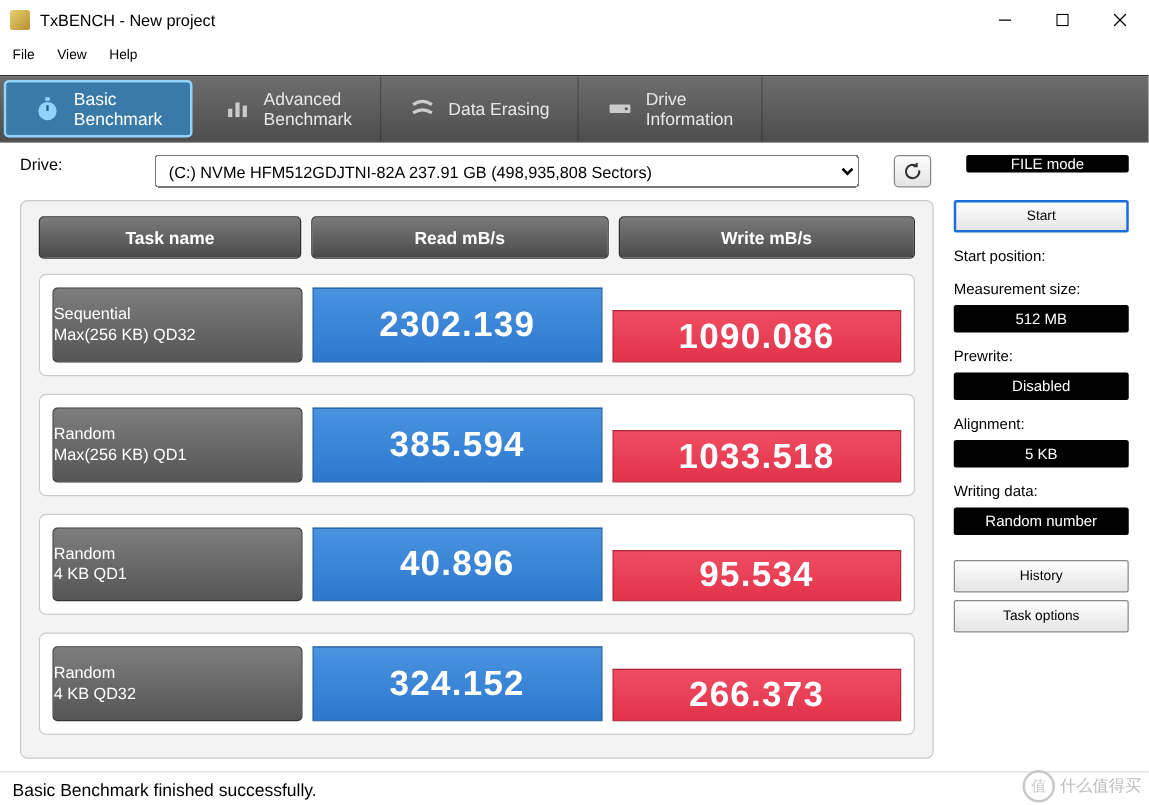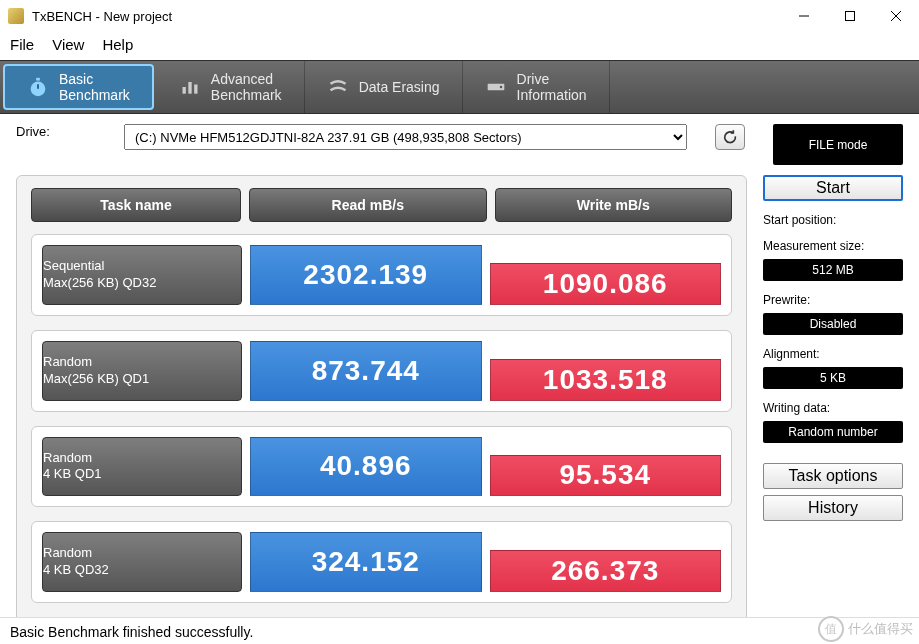--- a/index.html
+++ b/index.html
@@ -6,53 +6,53 @@
 body { background: #fff; width: 919px; height: 644px; overflow: hidden; position: relative; }
 
 
 .titlebar { display: flex; align-items: center; height: 32px; padding: 0 0 0 8px; background: #fff; }
 .titlebar .app-icon { width: 16px; height: 16px; margin-right: 8px; background: linear-gradient(135deg,#e8d070,#b89030); border-radius: 2px; }
 .titlebar .title { flex: 1; font-size: 13px; color: #000; }
 .titlebar .winbtn { width: 46px; height: 32px; display: flex; align-items: center; justify-content: center; font-size: 13px; color: #000; cursor: pointer; }
 .titlebar .winbtn svg { width: 10px; height: 10px; }
 
 
-.menubar { display: flex; height: 24px; padding: 0 10px; font-size: 15px; align-items: center; gap: 18px; }
+.menubar { display: flex; height: 24px; padding: 0 10px; font-size: 11px; align-items: center; gap: 18px; }
 .menubar span { cursor: pointer; }
 
 
 .ribbon { background: linear-gradient(#6d6d6d,#4e4e4e); border-top:1px solid #2e2e2e; border-bottom:1px solid #2e2e2e; display: flex; height: 54px; margin-top:4px; }
 .ribbon .tab { display: flex; align-items: center; gap: 10px; padding: 0 22px; color: #e8e8e8; font-size: 14px; cursor: pointer; border-right: 1px solid rgba(0,0,0,0.25); }
 .ribbon .tab.active { background: linear-gradient(#3a7aa8,#3a7aa8); border:2px solid #8fd4ff; border-bottom:2px solid #8fd4ff; margin:3px; border-radius:4px; color:#fff;justify-content:flex-end; }
 .ribbon .tab .ticon { width: 22px; height: 22px; display:flex; align-items:center; justify-content:center; }
 .ribbon .tab .tlabel { line-height:1.15; }
 
 
 .driverow { display:flex; align-items:flex-start; padding:10px 16px; gap:28px; }
 .driverow .lbl { font-size:13px; width:80px; }
 .driverow select { flex:1; height:26px; font-size:13px; padding:2px 6px; }
 .driverow .refresh { width:30px; height:26px; border:1px solid #888; border-radius:4px; background:linear-gradient(#fdfdfd,#e3e3e3); display:flex; align-items:center; justify-content:center; cursor:pointer; }
-.driverow .filemode { width:130px; height:41px; background:#000; color:#fff; font-size:12px; display:flex; align-items:center; justify-content:center; border-radius:2px; cursor:pointer; }
+.driverow .filemode { width:130px; height:14px; background:#000; color:#fff; font-size:12px; display:flex; align-items:center; justify-content:center; border-radius:2px; cursor:pointer; }
 
 
 .main { display:flex; padding:0 16px 0 16px; gap:16px; }
 .results { flex:1; background:#f3f3f3; border:1px solid #c9c9c9; border-radius:6px; padding:12px 14px 18px; }
 .hdrrow { display:flex; gap:8px; margin-bottom:12px; }
 .hdrcell { flex:1; background:linear-gradient(#7a7a7a,#4a4a4a); color:#fff; font-size:14px; font-weight:600; text-align:center; padding:8px 0; border-radius:4px; border:1px solid #333; }
 .hdrcell.task { flex:0 0 210px; }
 .row { display:flex; gap:8px; margin-bottom:14px; background:#fff; border:1px solid #ccc; border-radius:6px; padding:10px; }
 .row:last-child { margin-bottom:0; }
 .taskname { flex:0 0 200px; background:linear-gradient(#7e7e7e,#555); color:#fff; font-size:13px; border-radius:4px; padding:12px 0; display:flex; flex-direction:column; justify-content:center; line-height:1.3; border:1px solid #333; }
 .val { flex:1; border-radius:0; color:#fff; font-size:28px; font-weight:700; display:flex; align-items:center; justify-content:center; letter-spacing:1px; font-family:"Arial Black","Segoe UI",sans-serif; border:1px solid rgba(0,0,0,0.25); }
 .val.read { background:linear-gradient(#4a93e0,#2d78cf); }
 .val.write { background:linear-gradient(#ef4d63,#e2334b);margin-top:18px; }
 
 
 .side { width:140px; display:flex; flex-direction:column; gap:6px; }
-.side .btn { height:26px; border:1px solid #888; background:linear-gradient(#fdfdfd,#e5e5e5); font-size:16px; border-radius:2px; cursor:pointer; display:flex; align-items:center; justify-content:center; }
+.side .btn { height:26px; border:1px solid #888; background:linear-gradient(#fdfdfd,#e5e5e5); font-size:11px; border-radius:2px; cursor:pointer; display:flex; align-items:center; justify-content:center; }
 .side .btn.start { border:2px solid #1a6fd6; }
 .side .slabel { font-size:12px; margin-top:6px; }
 .side .sval { background:#000; color:#fff; font-size:12px; text-align:center; padding:4px 0; border-radius:2px; }
 
 
 .status { position:absolute; bottom:0; left:0; right:0; padding:6px 10px 4px; font-size:14px; border-top:1px solid #ddd; background:#fff; }
 
 
 .watermark { position:absolute; right:6px; bottom:2px; font-size:13px; color:#bdbdbd; display:flex; align-items:center; gap:4px; }
 .watermark .wlogo { width:26px; height:26px; border:2px solid #c8c8c8; border-radius:50%; display:flex; align-items:center; justify-content:center; font-size:12px; color:#c8c8c8; }
@@ -157,21 +157,21 @@
           <span>Max(256 KB) QD32</span>
         </div>
       <div class="val read">2302.139</div>
       <div class="val write">1090.086</div>
     </div>
     <div class="row">
       <div class="taskname">
           <span>Random</span>
           <span>Max(256 KB) QD1</span>
         </div>
-      <div class="val read">873.744</div>
+      <div class="val read">385.594</div>
       <div class="val write">1033.518</div>
     </div>
     <div class="row">
       <div class="taskname">
           <span>Random</span>
           <span>4 KB QD1</span>
         </div>
       <div class="val read">40.896</div>
       <div class="val write">95.534</div>
     </div>
@@ -190,22 +190,22 @@
     <div class="slabel">Start position:</div>
     <div class="slabel">Measurement size:</div>
     <div class="sval">512 MB</div>
     <div class="slabel">Prewrite:</div>
     <div class="sval">Disabled</div>
     <div class="slabel">Alignment:</div>
     <div class="sval">5 KB</div>
     <div class="slabel">Writing data:</div>
     <div class="sval">Random number</div>
     <div style="height:8px"></div>
+    <div class="btn">History</div>
     <div class="btn">Task options</div>
-    <div class="btn">History</div>
   </div>
 </div>
 
 <div class="status">Basic Benchmark finished successfully.</div>
 
 <div class="watermark">
   <div class="wlogo">值</div>
   <span>什么值得买</span>
 </div>
 

